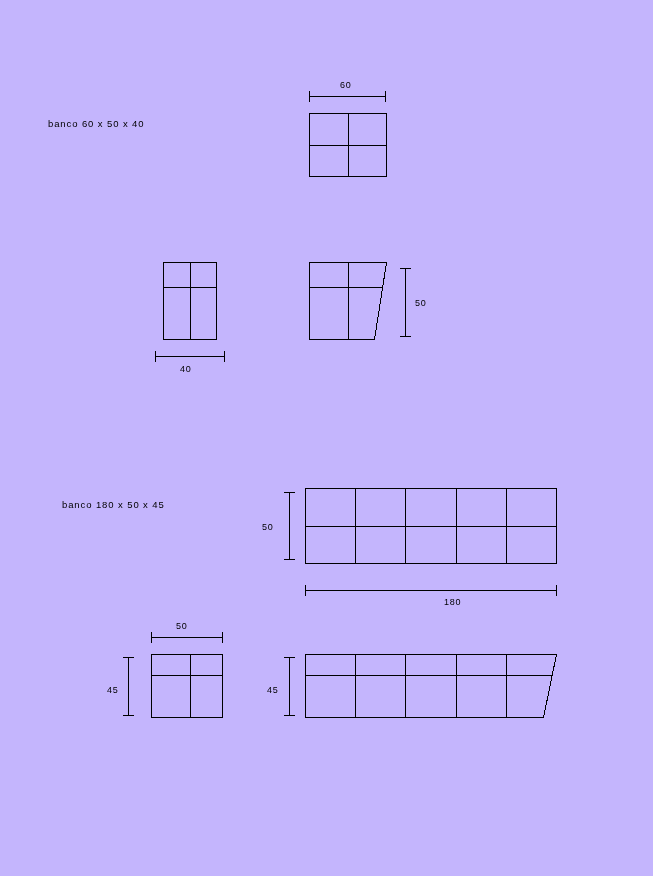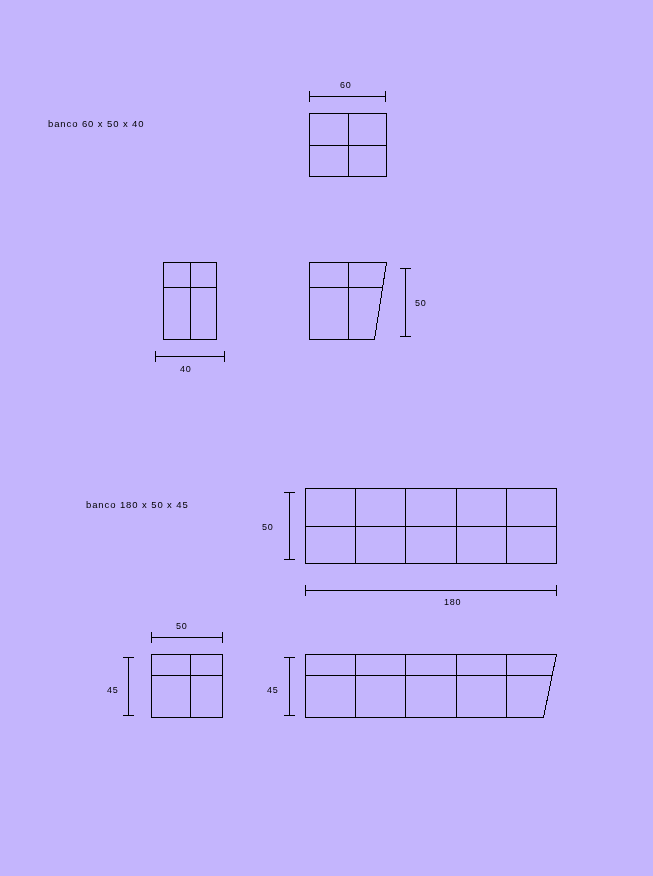--- a/index.html
+++ b/index.html
@@ -81,21 +81,21 @@
     <path d="M0.5 0.5 L77.5 0.5 L65.5 77.5 L0.5 77.5 Z"></path>
     <line x1="39" y1="0.5" x2="39" y2="77.5"></line>
     <line x1="0.5" y1="25" x2="73.5" y2="25"></line>
   </svg>
 
   <div class="line vline" style="left:405px; top:268px; height:68px;"></div>
   <div class="line hline" style="left:400px; top:268px; width:11px;"></div>
   <div class="line hline" style="left:400px; top:336px; width:11px;"></div>
   <div class="dim-label" style="left:415px; top:298px;">50</div>
 
-  <div class="label" style="left:60px; top:499px;padding-left:26px;">banco 180 x 50 x 45</div>
+  <div class="label" style="left:36px; top:499px;padding-left:26px;">banco 180 x 50 x 45</div>
 
   <svg class="shape" style="left:305px; top:488px;" width="252" height="76">
     <rect x="0.5" y="0.5" width="251" height="75"></rect>
     <line x1="50.5" y1="0.5" x2="50.5" y2="75.5"></line>
     <line x1="100.5" y1="0.5" x2="100.5" y2="75.5"></line>
     <line x1="151.5" y1="0.5" x2="151.5" y2="75.5"></line>
     <line x1="201.5" y1="0.5" x2="201.5" y2="75.5"></line>
     <line x1="0.5" y1="38" x2="251.5" y2="38"></line>
   </svg>
 

